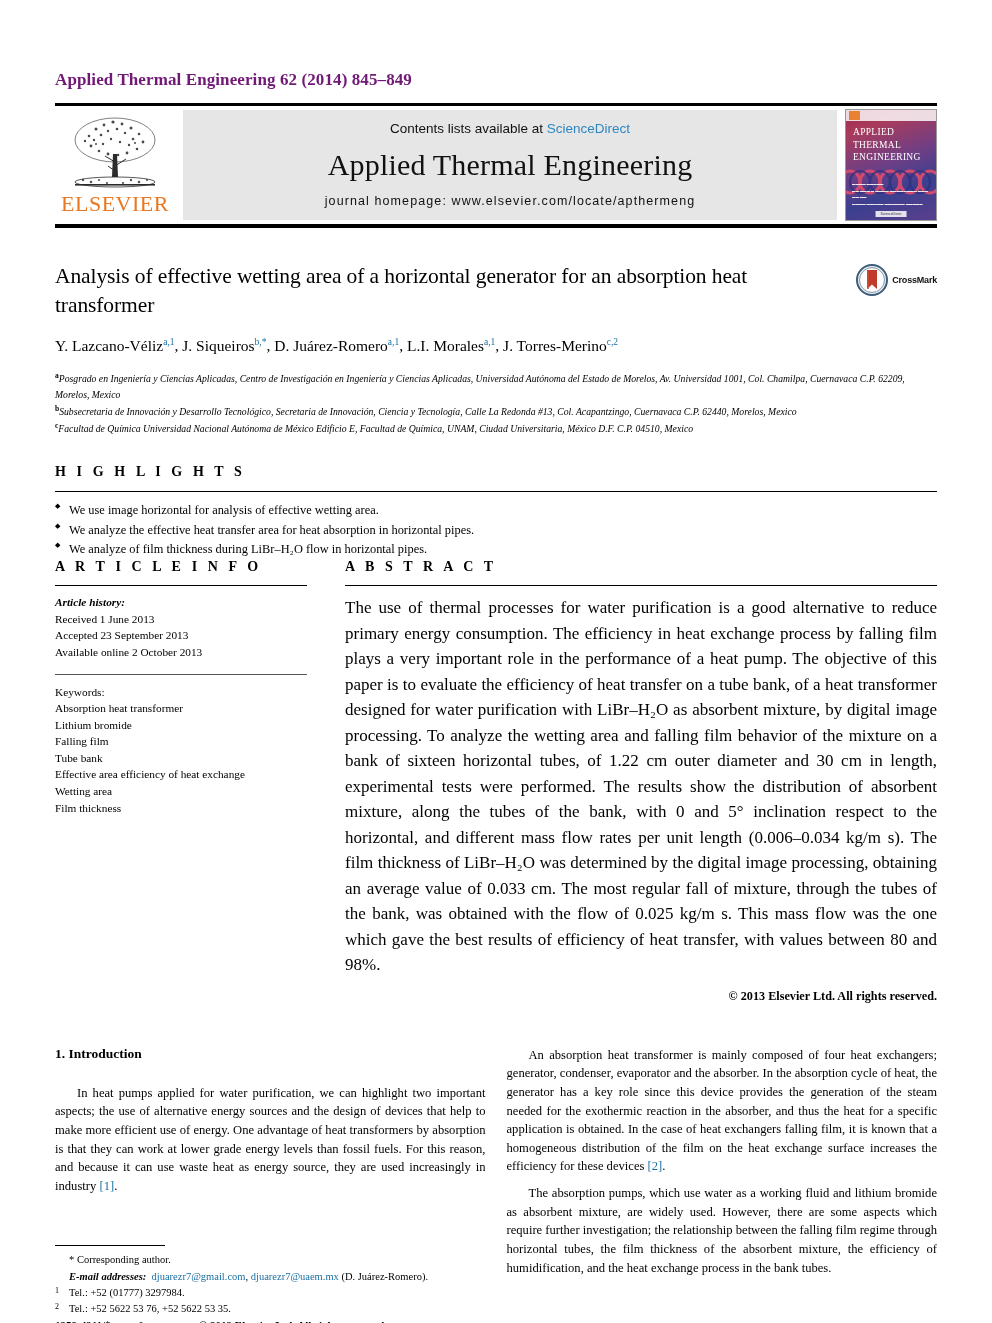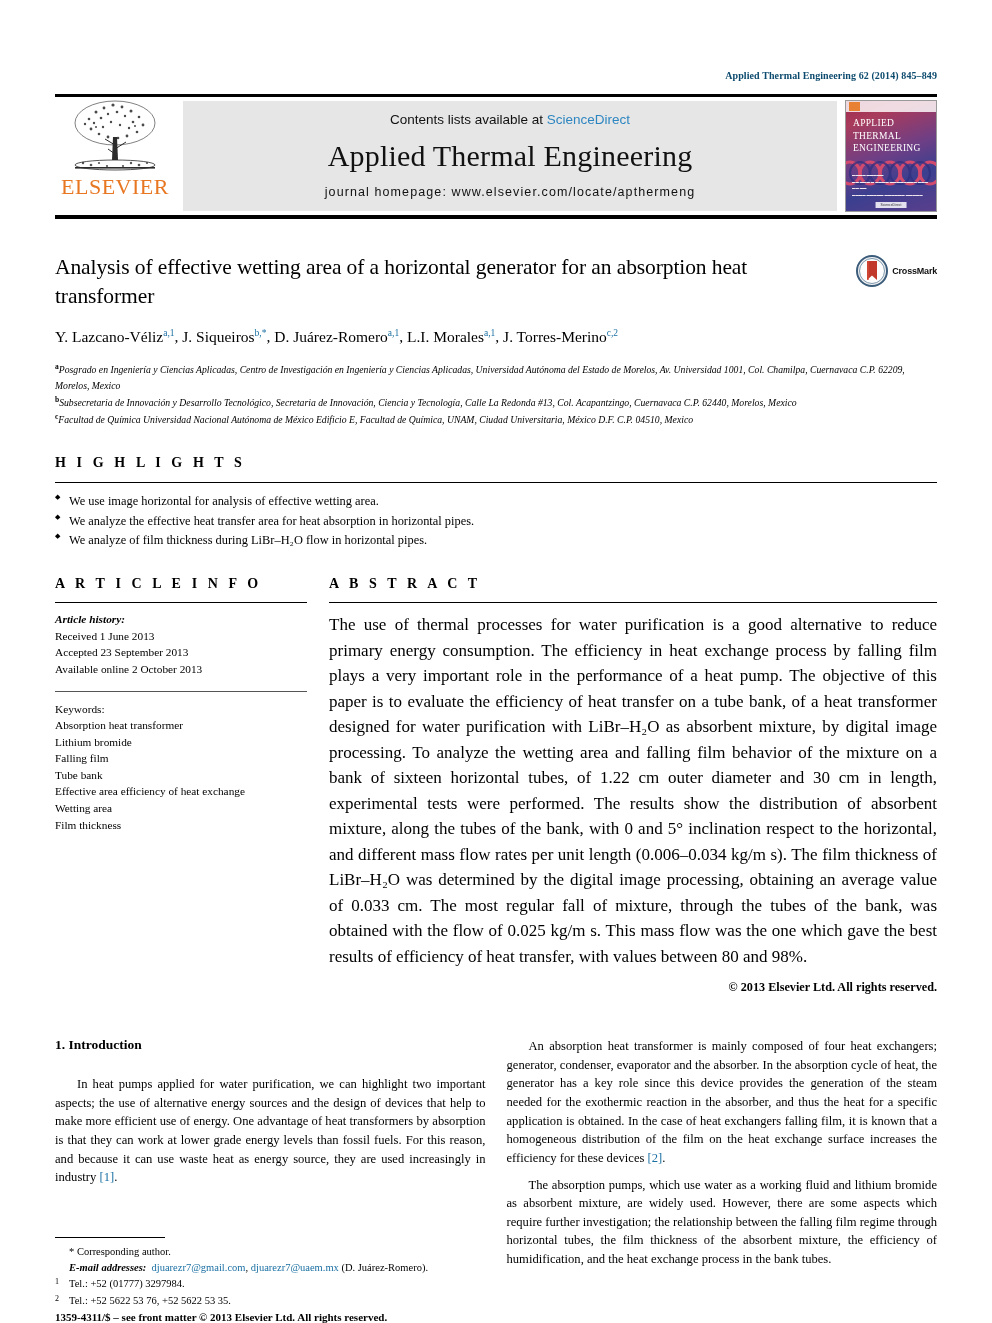--- a/index.html
+++ b/index.html
@@ -10,46 +10,46 @@
     background: #ffffff;
     font-family: "Liberation Serif", serif;
     color: #000000;
     position: relative;
     overflow: hidden;
   }
   .page { padding: 0 55px; position: relative; }
 
   
   .runninghead {
-    text-align: right;
-    color: #0c4a6e;
+    text-align: left;
+    color: #701a75;
     font-family: "Liberation Serif", serif;
     font-weight: bold;
-    font-size: 10px;
+    font-size: 17px;
     padding-top: 70px;
     letter-spacing: 0.1px;
   }
 
   
   .masthead-rule-top {
     border-top: 3px solid #000;
     margin-top: 13px;
   }
   .masthead {
     display: flex;
     align-items: stretch;
     height: 118px;
   }
   .elsevier-logo {
     width: 120px;
     flex: 0 0 120px;
     display: flex;
     flex-direction: column;
     align-items: center;
-    justify-content: flex-start;
+    justify-content: center;
     padding-bottom: 2px;
   }
   .tree-svg { display: block; }
   .elsevier-word {
     font-family: "Liberation Serif", serif;
     color: #E87722;
     font-size: 22px;
     letter-spacing: 0.5px;
     line-height: 1;
     margin-top: 1px;
@@ -187,22 +187,21 @@
   .highlights-list li { padding-left: 14px; position: relative; }
   .highlights-list li:before {
     content: "\25C6";
     position: absolute; left: 0; top: 0px;
     font-size: 7px; color: #000;
   }
 
   
   .info-abstract {
     display: flex;
-    margin-top: 26px;
-    gap: 22px;
+    gap: 38px;
   }
   .col-info { flex: 0 0 252px; }
   .col-abstract { flex: 1 1 auto; }
   .info-head, .abstract-head { padding-bottom: 10px; }
   .info-body { padding-top: 8px; font-size: 11.3px; line-height: 1.47; }
   .info-body .lbl { font-style: italic; font-weight: bold; }
   .kw-block { padding-top: 9px; font-size: 11.3px; line-height: 1.47; }
   .info-sep { margin-top: 13px; }
   .abstract-body {
     padding-top: 9px;

